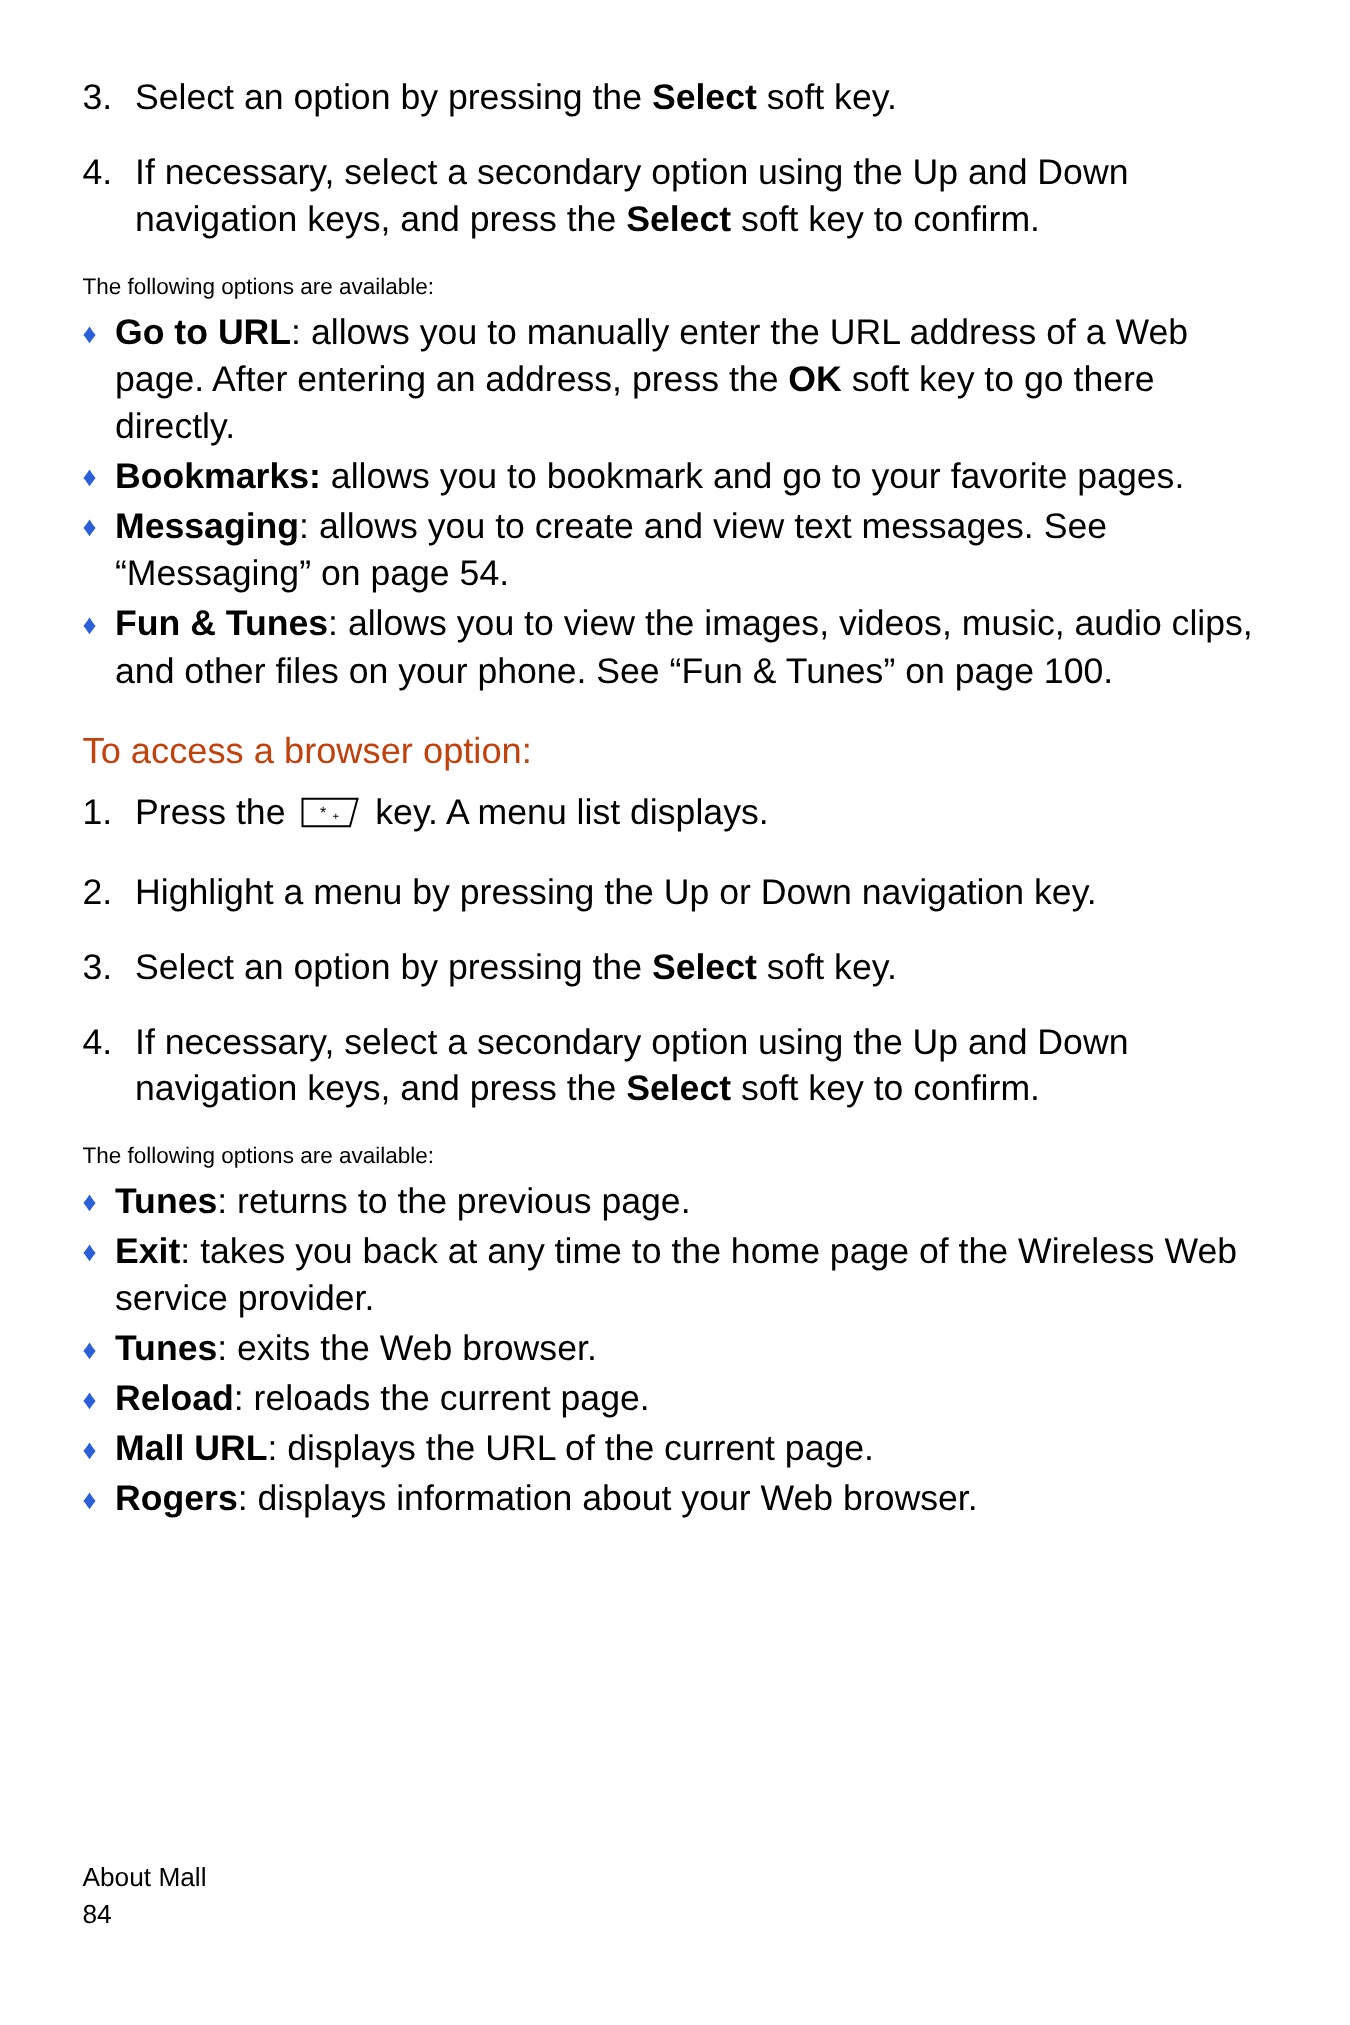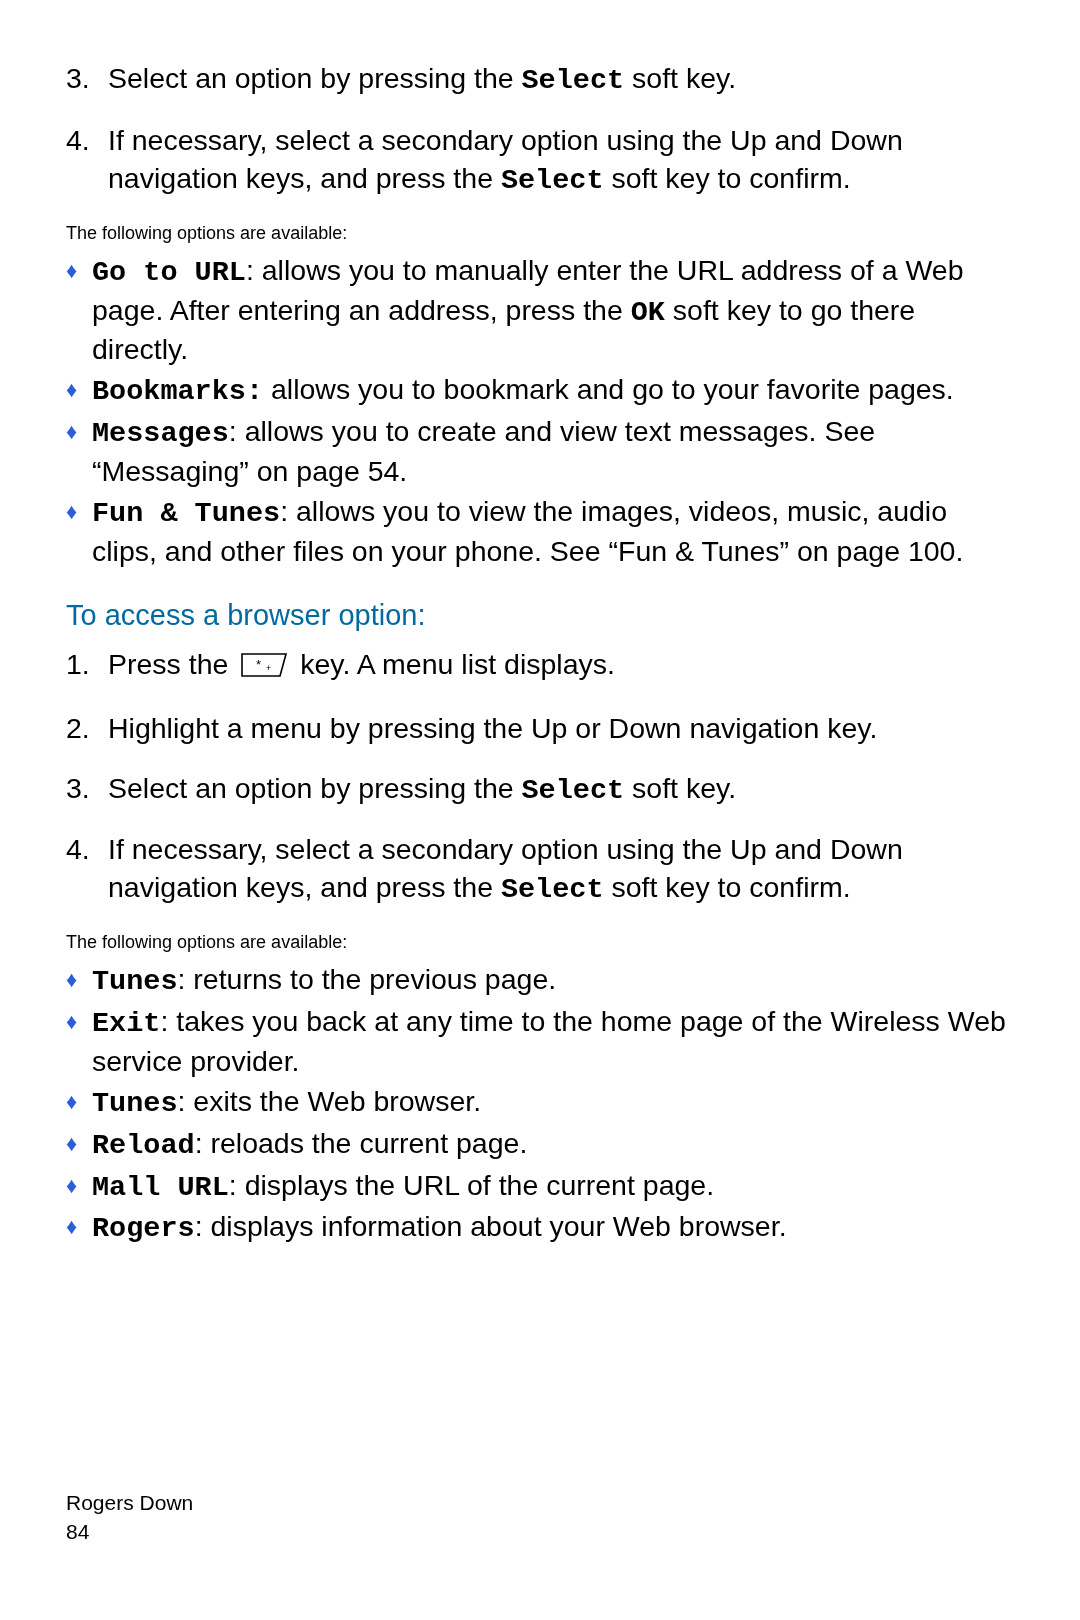--- a/index.html
+++ b/index.html
@@ -56,26 +56,26 @@
     width: 26px;
     flex-shrink: 0;
     color: #2b5fd8;
     font-size: 22px;
     line-height: 38px;
   }
   .bullets > li .body {
     flex: 1;
   }
   .section-heading {
-    color: #0369a1;
+    color: #c2410c;
     font-size: 29px;
     margin: 26px 0 14px 0;
     font-weight: 400;
   }
-  b { font-weight: 700; font-family: Liberation Mono, monospace; }
+  b { font-weight: 700; }
   .key-icon {
     display: inline-block;
     vertical-align: -4px;
     margin: 0 4px;
   }
   .footer {
     position: absolute;
     left: 66px;
     bottom: 74px;
     font-size: 21px;
@@ -104,21 +104,21 @@
       <li>
         <span class="diamond">♦</span>
         <span class="body"><b>Go to URL</b>: allows you to manually enter the URL address of a Web page. After entering an address, press the <b>OK</b> soft key to go there directly.</span>
       </li>
       <li>
         <span class="diamond">♦</span>
         <span class="body"><b>Bookmarks:</b> allows you to bookmark and go to your favorite pages.</span>
       </li>
       <li>
         <span class="diamond">♦</span>
-        <span class="body"><b>Messages</b>: allows you to create and view text messages. See “Messaging” on page 54.</span>
+        <span class="body"><b>Messaging</b>: allows you to create and view text messages. See “Messaging” on page 54.</span>
       </li>
       <li>
         <span class="diamond">♦</span>
         <span class="body"><b>Fun &amp; Tunes</b>: allows you to view the images, videos, music, audio clips, and other files on your phone. See “Fun &amp; Tunes” on page 100.</span>
       </li>
     </ul>
 
   <div class="section-heading">To access a browser option:</div>
 
   <ol class="ol" id="browser-steps">
@@ -167,17 +167,17 @@
         <span class="diamond">♦</span>
         <span class="body"><b>Mall URL</b>: displays the URL of the current page.</span>
       </li>
       <li>
         <span class="diamond">♦</span>
         <span class="body"><b>Rogers</b>: displays information about your Web browser.</span>
       </li>
     </ul>
 
   <div class="footer">
-    <div>Rogers Down</div>
+    <div>About Mall</div>
     <div>84</div>
   </div>
 
 </div>
 
 </body></html>

